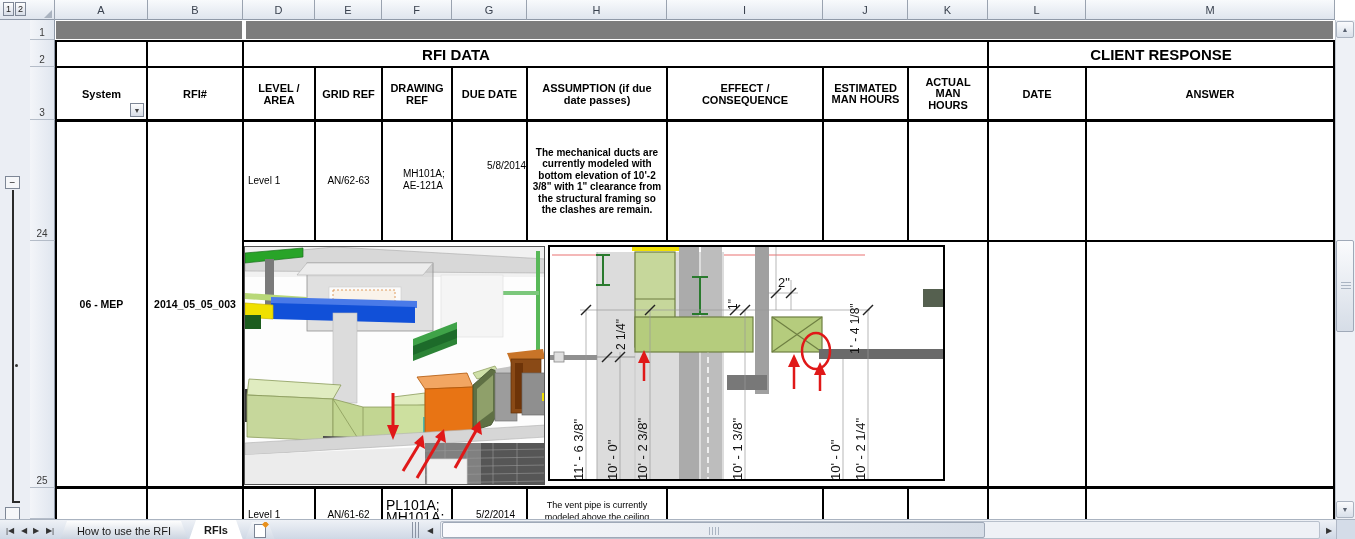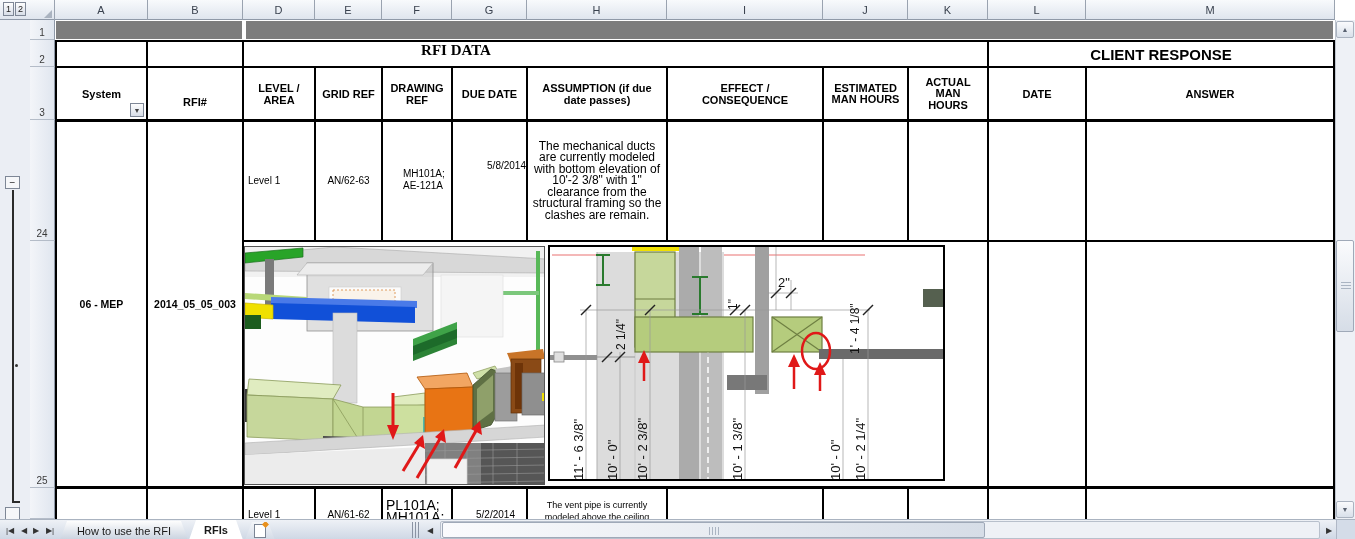--- a/index.html
+++ b/index.html
@@ -90,34 +90,34 @@
   <div class="gl" style="left:1333px;top:40px;width:2px;height:479px;"></div>
 
   <div class="gl" style="left:314px;top:489px;width:2px;height:30px;"></div>
   <div class="gl" style="left:381px;top:489px;width:2px;height:30px;"></div>
   <div class="gl" style="left:451px;top:489px;width:2px;height:30px;"></div>
   <div class="gl" style="left:526px;top:489px;width:2px;height:30px;"></div>
   <div class="gl" style="left:666px;top:489px;width:2px;height:30px;"></div>
   <div class="gl" style="left:822px;top:489px;width:2px;height:30px;"></div>
   <div class="gl" style="left:907px;top:489px;width:2px;height:30px;"></div>
 
-  <div class="a" style="left:244px;top:42px;width:424px;height:24px;display:flex;justify-content:center;font-family:Liberation Serif, serif;">
+  <div class="a" style="left:244px;top:42px;width:424px;height:24px;display:flex;align-items:center;justify-content:center;">
     <span style="font-weight:bold;font-size:15px;">RFI DATA</span>
   </div>
   <div class="a" style="left:989px;top:42px;width:344px;height:24px;display:flex;align-items:center;justify-content:center;">
     <span style="font-weight:bold;font-size:15px;">CLIENT RESPONSE</span>
   </div>
 
   <div class="a hdr3" style="left:57px;top:69px;width:89px;height:50px;">
       <span>System</span>
     </div>
   <div class="a olbtn" style="left:130px;top:103px;width:14px;height:14px;">
       <span style="font-size:7px;color:#444;">▼</span>
     </div>
-  <div class="a hdr3" style="left:148px;top:77px;width:94px;height:50px;">
+  <div class="a hdr3" style="left:148px;top:69px;width:94px;height:50px;">
       <span>RFI#</span>
     </div>
   <div class="a hdr3" style="left:244px;top:69px;width:70px;height:50px;">
       <span style="width:52px;">LEVEL / AREA</span>
     </div>
   <div class="a hdr3" style="left:316px;top:69px;width:65px;height:50px;">
       <span>GRID REF</span>
     </div>
   <div class="a hdr3" style="left:383px;top:69px;width:68px;height:50px;">
       <span style="width:62px;">DRAWING REF</span>
@@ -155,21 +155,21 @@
     </div>
   <div class="a cellt" style="left:316px;top:120px;width:65px;height:120px;justify-content:center;">
       <span>AN/62-63</span>
     </div>
   <div class="a cellt" style="left:383px;top:120px;width:66px;height:120px;padding-left:20px;line-height:12px;">
       <span>MH101A; AE-121A</span>
     </div>
   <div class="a cellt" style="left:453px;top:112px;width:73px;height:106px;justify-content:flex-end;">
       <span>5/8/2014</span>
     </div>
-  <div class="a cellt" style="left:530px;top:124px;width:134px;height:114px;justify-content:center;text-align:center;font-size:12px;line-height:11.5px;">
+  <div class="a cellt" style="left:530px;top:124px;width:134px;height:114px;justify-content:center;text-align:center;font-size:10px;line-height:11.5px;font-weight:bold;">
       <span>The mechanical ducts are currently modeled with bottom elevation of 10'-2 3/8" with 1" clearance from the structural framing so the clashes are remain.</span>
     </div>
 
   <div class="a" style="left:244px;top:246px;width:301px;height:239px;border:1px solid #555;background:#fdfdfd;overflow:hidden;">
     <svg width="301" height="239" viewBox="0 0 301 239">
       <polygon points="0,0 301,0 301,30 0,30" fill="#f1f1f1"></polygon>
       <polygon points="0,8 90,0 301,12 301,26 0,24" fill="#d8d8d8" stroke="#aaa" stroke-width="0.6"></polygon>
       <polygon points="0,6 58,1 58,10 0,16" fill="#28a428" stroke="#1a701c" stroke-width="0.7"></polygon>
       <rect x="20" y="12" width="9" height="50" fill="#7a7a7a"></rect>
       <rect x="291" y="4" width="4" height="102" fill="#58b858"></rect>

